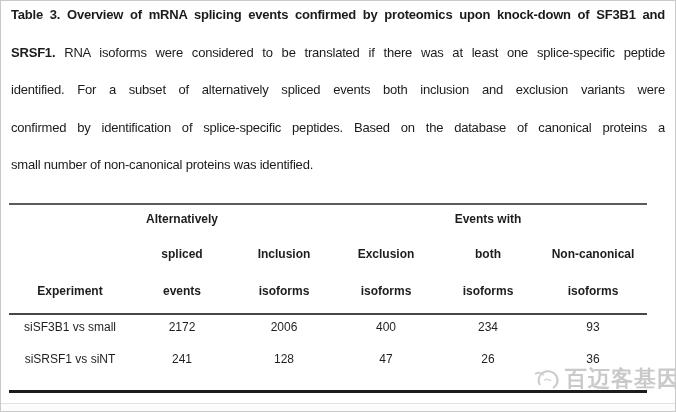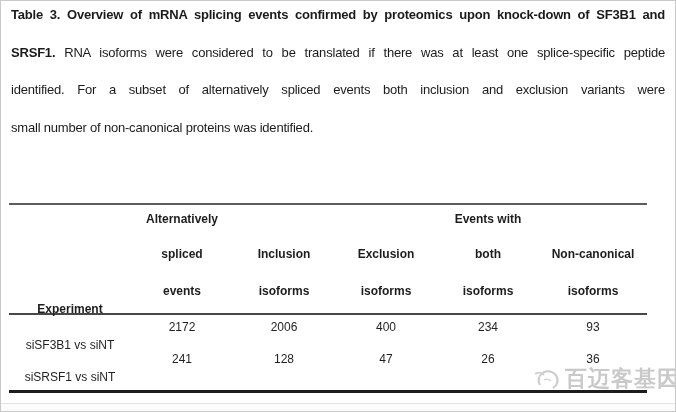--- a/index.html
+++ b/index.html
@@ -51,21 +51,21 @@
     display: flex;
     z-index: 2;
   }
   .trow > div {
     text-align: center;
     line-height: 20px;
     font-size: 12px;
     overflow: visible;
     white-space: nowrap;
   }
-  .c1 { width: 122px; margin-top: 18px; }
+  .c1 { width: 122px; }
   .c2, .c3, .c4, .c5 { width: 102px; }
   .c6 { width: 108px; }
   .hrow > div { font-weight: 700; color: #1d1d1d; }
   .hrow-a { top: 208px; }
   .hrow-b { top: 243px; }
   .hrow-c { top: 280px; }
   .drow > div { font-weight: 400; color: #1f1f1f; }
   .drow-1 { top: 316px; }
   .drow-2 { top: 348px; }
 
@@ -113,20 +113,23 @@
   <div class="caption">
     <div class="cap-line">
       <span class="cap-bold">Table 3. Overview of mRNA splicing events confirmed by proteomics upon knock-down of SF3B1 and</span><span></span>
     </div>
     <div class="cap-line">
       <span class="cap-bold">SRSF1.</span><span> RNA isoforms were considered to be translated if there was at least one splice-specific peptide</span>
     </div>
     <div class="cap-line">
       <span class="cap-bold"></span><span>identified. For a subset of alternatively spliced events both inclusion and exclusion variants were</span>
     </div>
+    <div class="cap-line">
+      <span class="cap-bold"></span><span>confirmed by identification of splice-specific peptides. Based on the database of canonical proteins a</span>
+    </div>
     <div class="cap-line last">
       <span class="cap-bold"></span><span>small number of non-canonical proteins was identified.</span>
     </div>
   </div>
 
   <div class="rule rule-top"></div>
   <div class="rule rule-mid"></div>
   <div class="rule rule-bottom"></div>
 
   <div class="trow hrow hrow-a">
@@ -150,21 +153,21 @@
   <div class="trow hrow hrow-c">
     <div class="c1">Experiment</div>
     <div class="c2">events</div>
     <div class="c3">isoforms</div>
     <div class="c4">isoforms</div>
     <div class="c5">isoforms</div>
     <div class="c6">isoforms</div>
   </div>
 
   <div class="trow drow drow-1">
-    <div class="c1">siSF3B1 vs siNT</div>
+    <div class="c1">siSF3B1 vs small</div>
     <div class="c2">2172</div>
     <div class="c3">2006</div>
     <div class="c4">400</div>
     <div class="c5">234</div>
     <div class="c6">93</div>
   </div>
 
   <div class="trow drow drow-2">
     <div class="c1">siSRSF1 vs siNT</div>
     <div class="c2">241</div>

